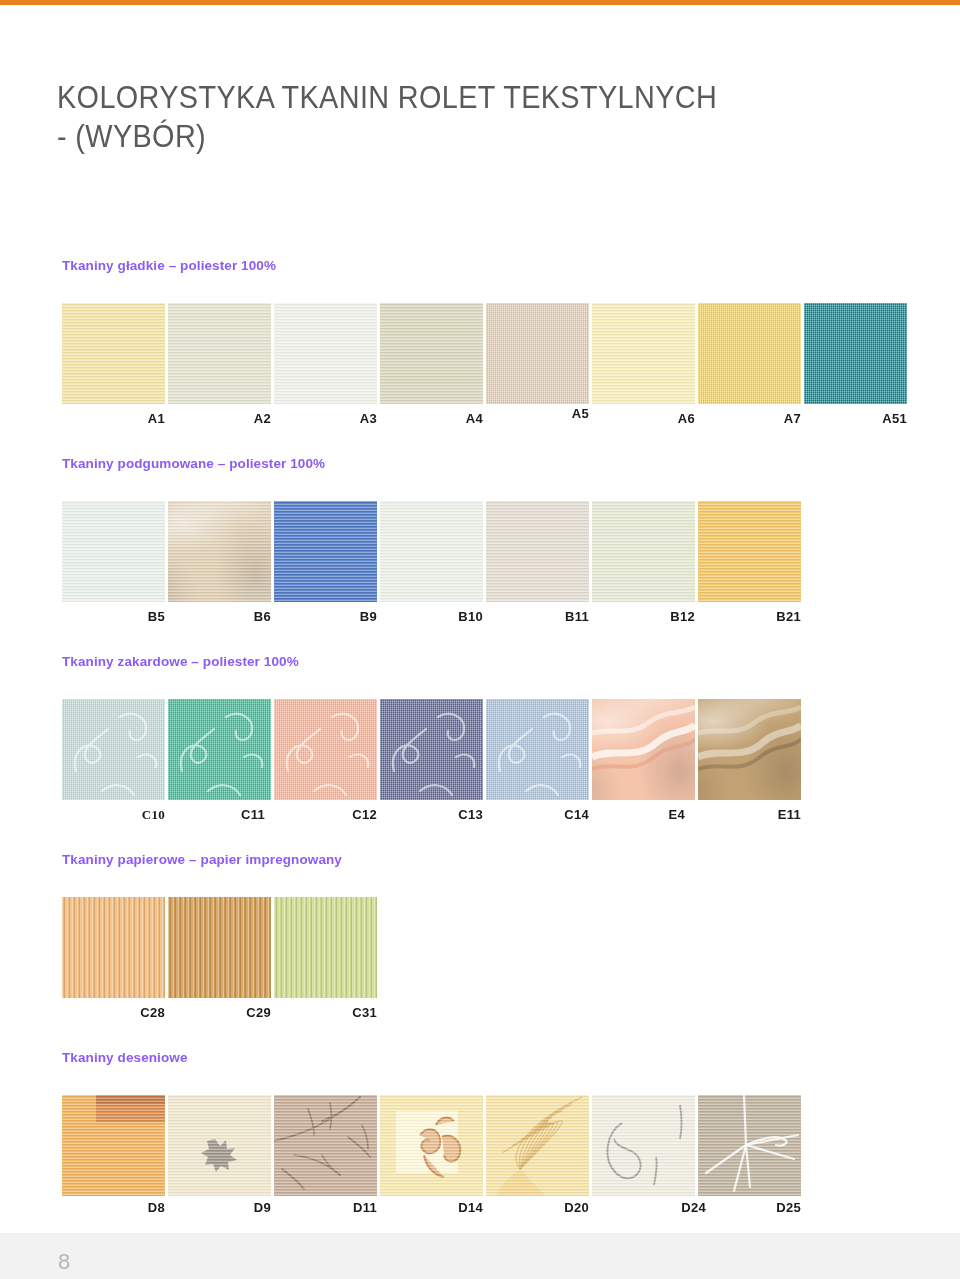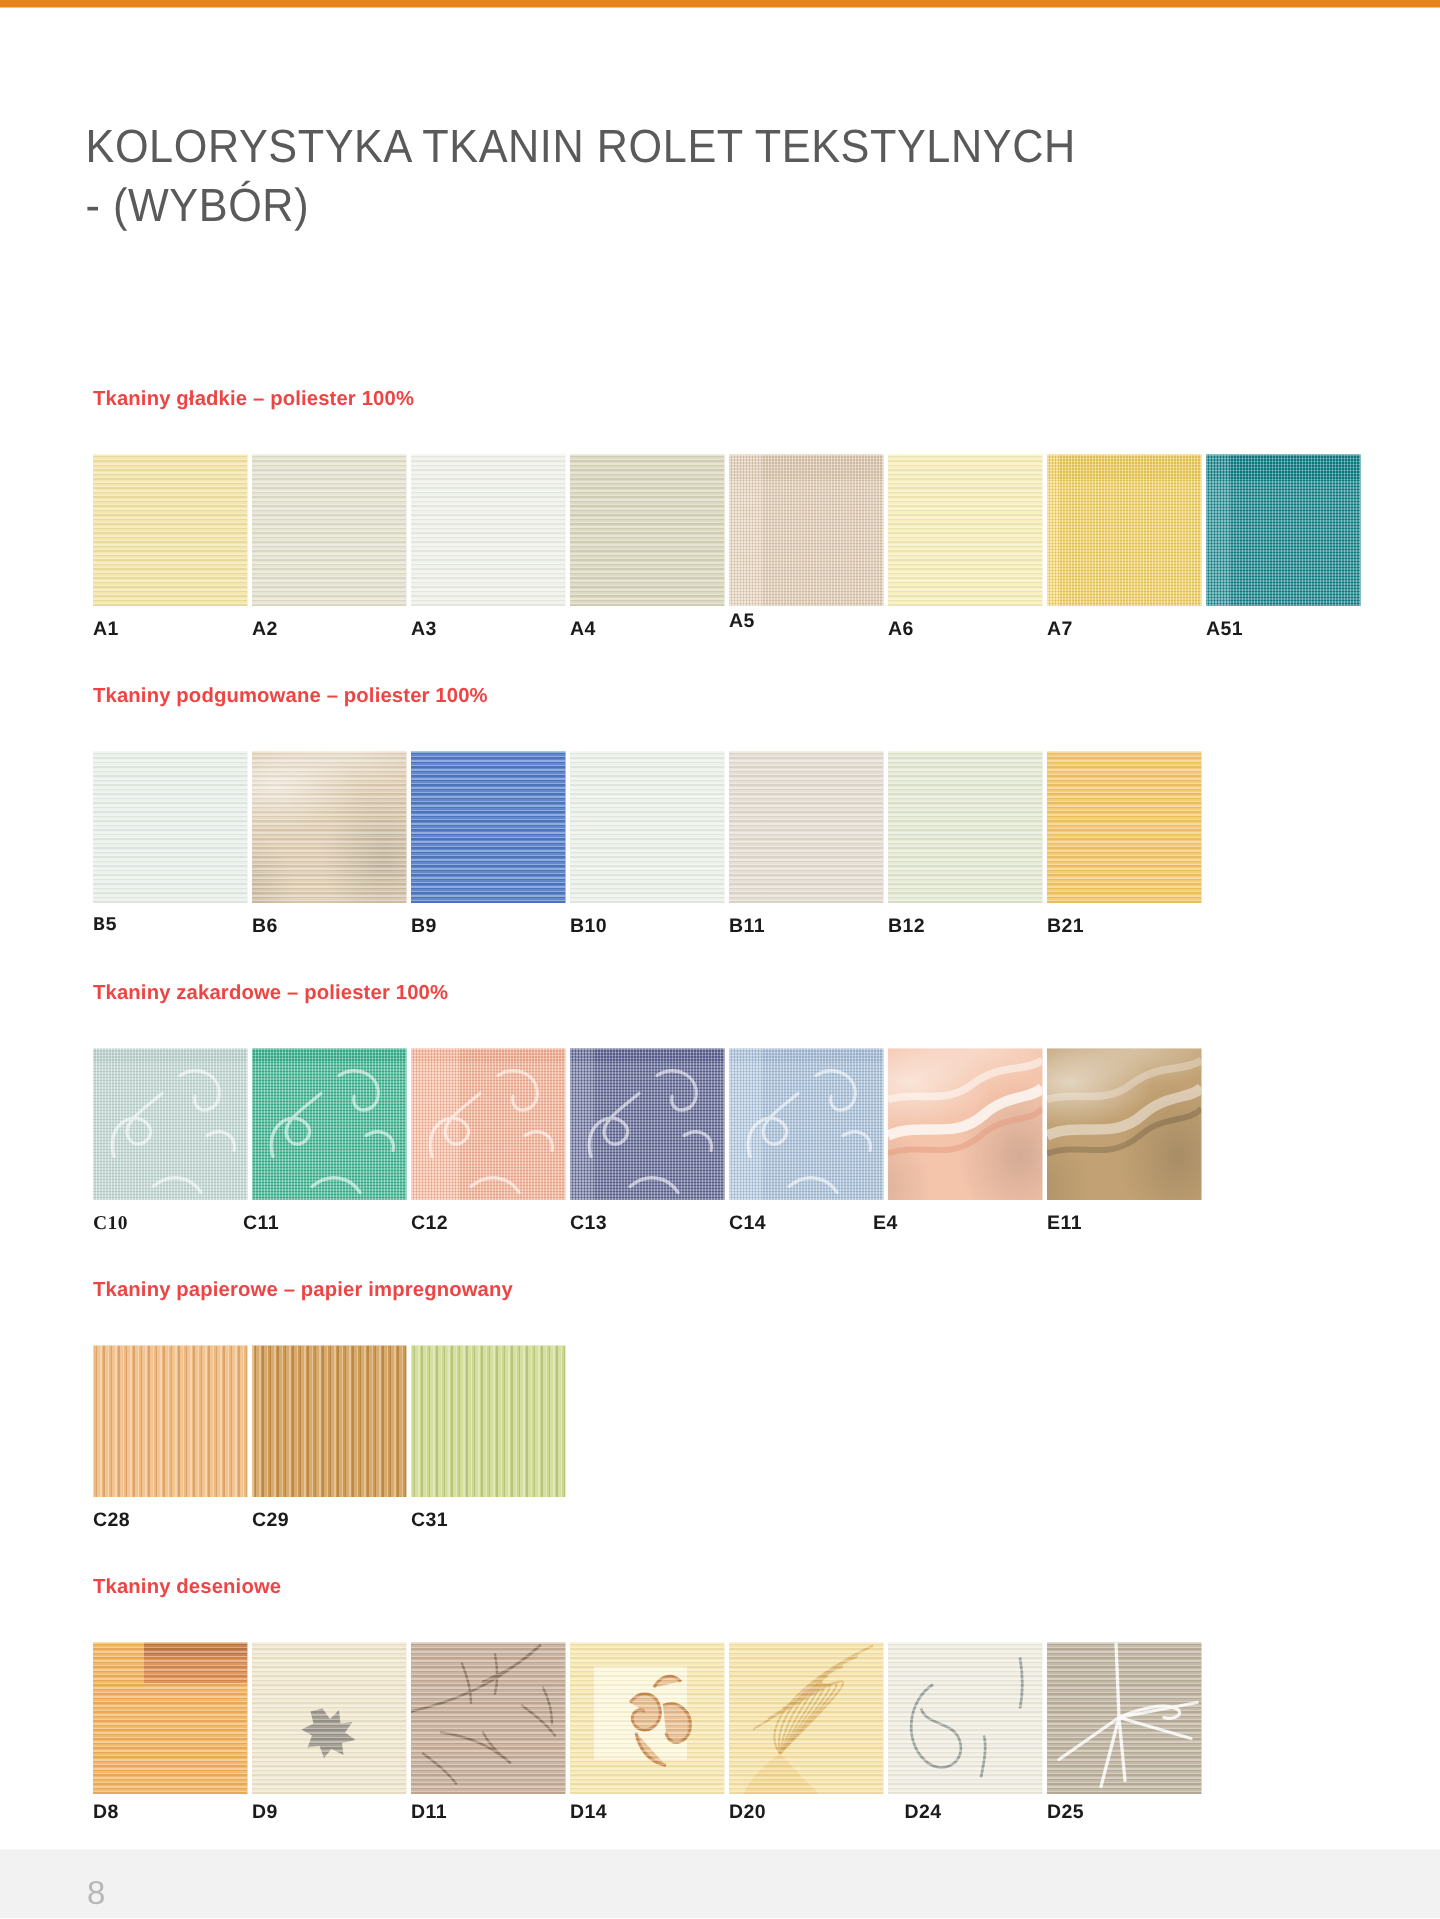--- a/index.html
+++ b/index.html
@@ -35,21 +35,21 @@
   }
 
   
   .content{ position:absolute; left:0; top:0; width:960px; }
 
   .sec-head{
     position:absolute;
     left:62px;
     font-size:13.5px;
     font-weight:bold;
-    color:#ef4444;
+    color:#8b5cf6;
     letter-spacing:0.1px;
     white-space:nowrap;
   }
 
   .swatch-row{
     position:absolute;
     left:62px;
     height:101px;
   }
   .swatch-cell{
@@ -60,21 +60,21 @@
   }
   .swatch{
     width:103px; height:101px;
     position:relative;
     overflow:hidden;
   }
   .label-row{ position:absolute; left:62px; height:20px; }
   .swatch-label{
     position:absolute;
     width:103px;
-    text-align:left;
+    text-align:right;
     font-size:13px;
     font-weight:bold;
     color:#1b1b1b;
     letter-spacing:0.3px;
   }
 
   
   .weave-h::after{
     content:""; position:absolute; inset:0;
     background:repeating-linear-gradient(
@@ -202,21 +202,21 @@
           <div class="swatch weave-h" style="background: rgb(227, 219, 208);"></div>
         </div>
         <div class="swatch-cell" style="left: 530px;">
           <div class="swatch weave-h" style="background: rgb(227, 232, 210);"></div>
         </div>
         <div class="swatch-cell" style="left: 636px;">
           <div class="swatch weave-h" style="background: rgb(243, 196, 99);"></div>
         </div>
       </div>
       <div class="label-row" style="top: 609px; width: 742px;">
-        <div class="swatch-label" style="left: 0px; font-family: Liberation Mono, monospace;">B5</div>
+        <div class="swatch-label" style="left: 0px;">B5</div>
         <div class="swatch-label" style="left: 106px;">B6</div>
         <div class="swatch-label" style="left: 212px;">B9</div>
         <div class="swatch-label" style="left: 318px;">B10</div>
         <div class="swatch-label" style="left: 424px;">B11</div>
         <div class="swatch-label" style="left: 530px;">B12</div>
         <div class="swatch-label" style="left: 636px;">B21</div>
       </div>
       <div class="sec-head" style="top: 654px;">Tkaniny zakardowe – poliester 100%</div>
       <div class="swatch-row" style="top: 699px; width: 742px;">
         <div class="swatch-cell" style="left: 0px;">

